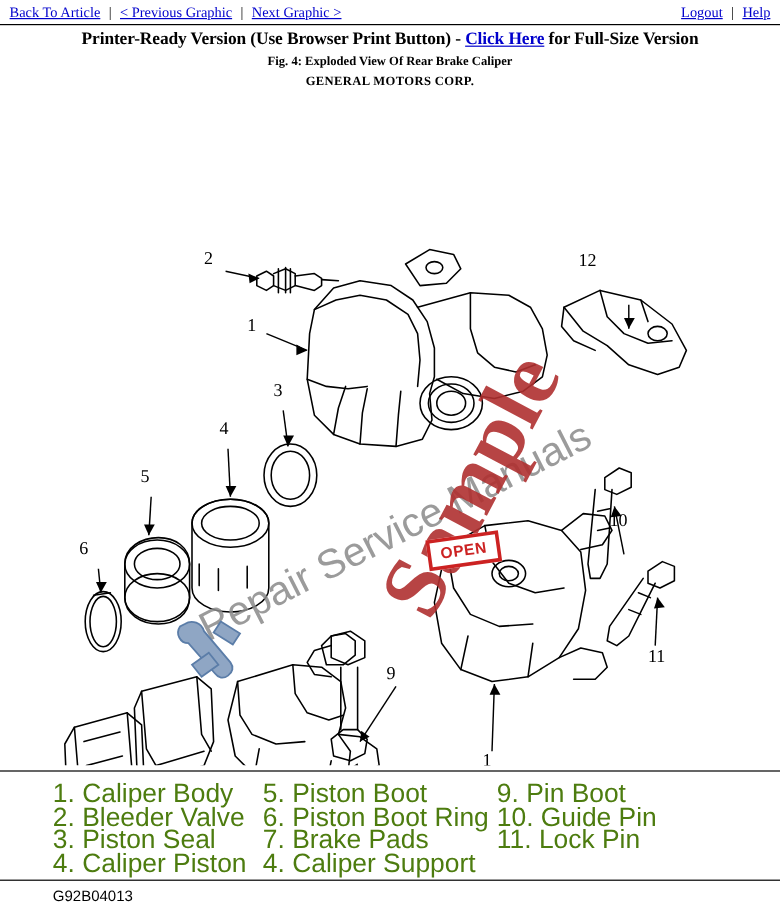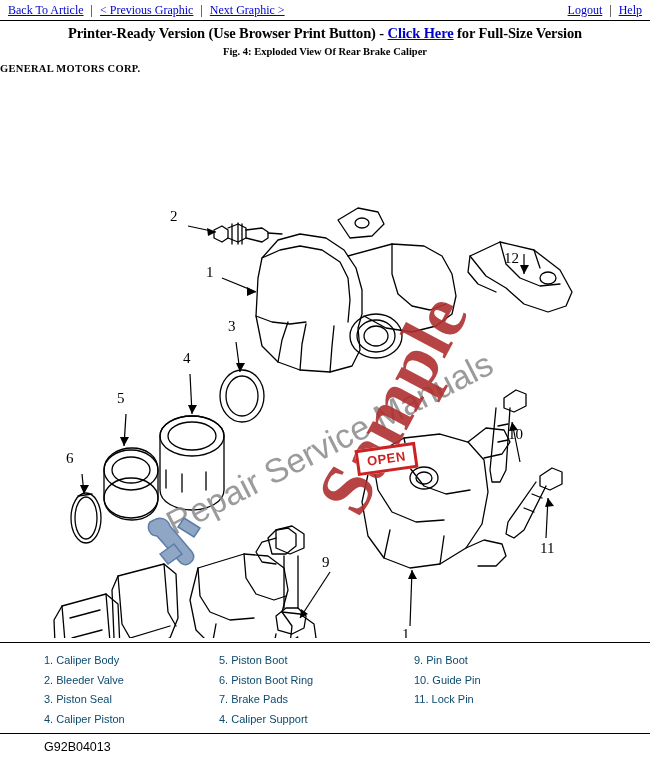--- a/index.html
+++ b/index.html
@@ -57,20 +57,21 @@
     cursor: pointer;
   }
   .fig-caption {
     text-align: center;
     font-size: 10.5px;
     font-weight: bold;
     color: #000;
     padding-top: 2px;
   }
   .corp-caption {
+    text-align: center;
     font-size: 10.5px;
     font-weight: bold;
     color: #000;
     padding-top: 6px;
     padding-bottom: 4px;
     letter-spacing: 0.3px;
   }
 
   
   .figure {
@@ -123,22 +124,22 @@
   
   .legend {
     position: absolute;
     left: 0; right: 0;
     top: 642px;
     border-top: 1px solid #000;
     padding-top: 8px;
     display: flex;
     justify-content: flex-start;
     font-family: "Liberation Sans", sans-serif;
-    font-size: 11px;
-    color: #0c4a6e;
+    font-size: 22px;
+    color: #4d7c0f;
   }
   .legend-col { }
   .legend-col.c1 { margin-left: 44px; width: 175px; }
   .legend-col.c2 { width: 195px; }
   .legend-col.c3 { width: 200px; }
   .legend-item {
     line-height: 19.5px;
     white-space: nowrap;
   }
 
@@ -320,21 +321,21 @@
     <div class="callout" style="left:170px; top:130px;">2</div>
     <div class="callout" style="left:206px; top:186px;">1</div>
     <div class="callout" style="left:228px; top:240px;">3</div>
     <div class="callout" style="left:183px; top:272px;">4</div>
     <div class="callout" style="left:117px; top:312px;">5</div>
     <div class="callout" style="left:66px;  top:372px;">6</div>
 
     <div class="callout" style="left:322px; top:476px;">9</div>
     <div class="callout" style="left:508px; top:348px;">10</div>
     <div class="callout" style="left:540px; top:462px;">11</div>
-    <div class="callout" style="left:504px; top:132px;margin-top:40px;">12</div>
+    <div class="callout" style="left:482px; top:132px;">12</div>
     <div class="callout" style="left:402px; top:548px;">1</div>
 
     <div class="wm-text" style="left:160px; top:430px; transform: rotate(-27deg);">Repair Service Manuals</div>
 
     <div class="wm-sample" style="left:300px; top:410px; transform: rotate(-62deg);">Sample</div>
 
     <div class="wm-open" style="left:356px; top:368px; transform: rotate(-8deg);">OPEN</div>
 
     <svg style="position:absolute; left:140px; top:432px;" width="72" height="72" viewBox="0 0 72 72">
       <g fill="#8fa6c4" stroke="#5b7da8" stroke-width="1.5">

